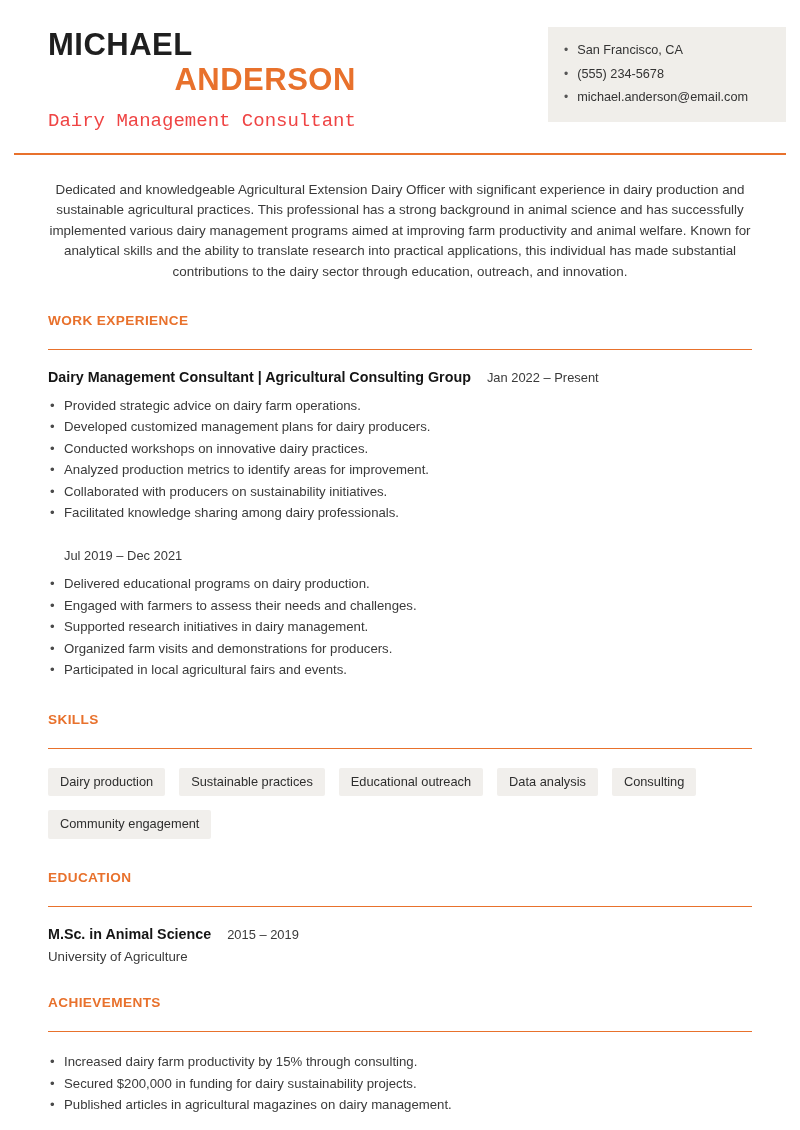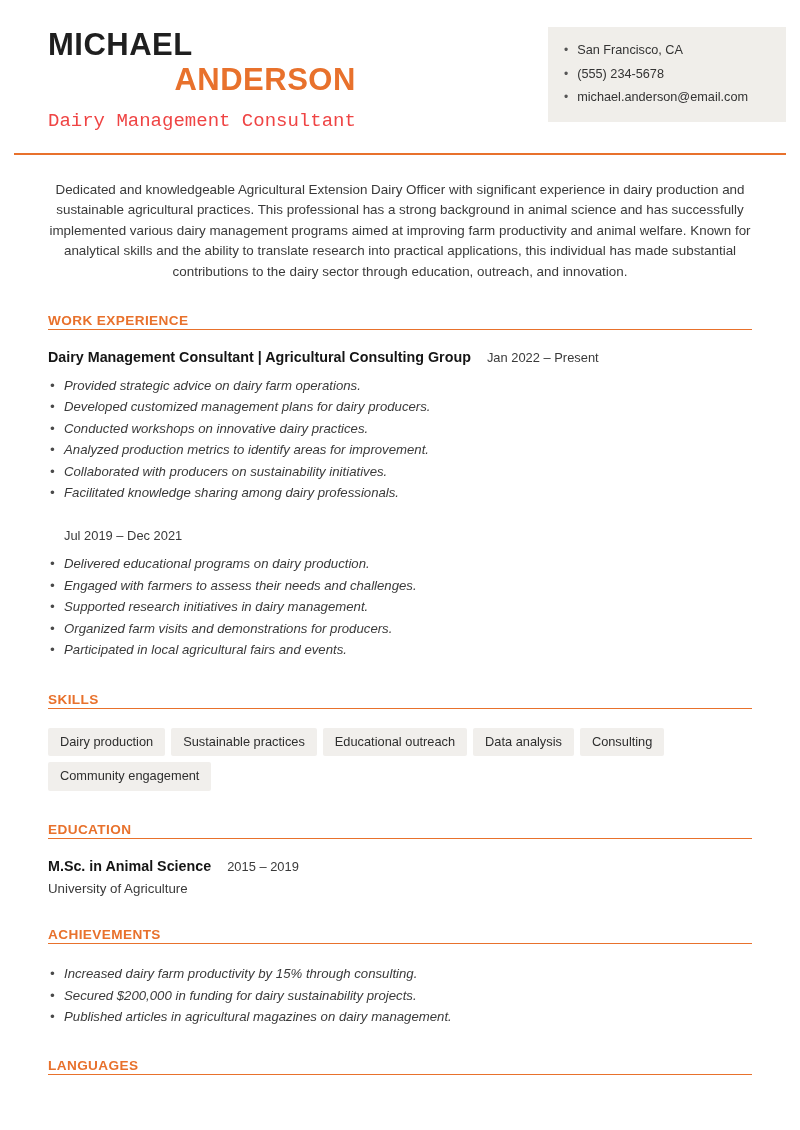--- a/index.html
+++ b/index.html
@@ -21,33 +21,33 @@
   .contact-card{background:var(--contact_bg);margin-right:-34px;padding:12px 22px 12px 16px;min-width:238px;}
   .contact-line{display:flex;align-items:baseline;gap:9px;font-size:12.7px;color:#333;line-height:23.5px;}
   .cdot{color:#555;font-size:12px;}
 
   .top-rule{height:2px;background:var(--accent);margin:21px -34px 0;}
 
   .summary{margin:25px 0 0;font-size:13.4px;line-height:20.4px;color:var(--text);text-align:center;}
 
   
   section{margin-top:31px;}
-  .section-title{margin:0 0 19px;padding-bottom:1px;border-bottom:1px solid var(--accent);color:var(--accent);font-size:13.6px;font-weight:700;letter-spacing:0.4px;}
+  .section-title{margin:0 0 19px;padding-bottom:21px;border-bottom:1px solid var(--accent);color:var(--accent);font-size:13.6px;font-weight:700;letter-spacing:0.4px;}
 
   .job{margin-bottom:25px;}
   .job:last-child{margin-bottom:0;}
   .row-head{display:flex;align-items:baseline;}
   .row-head h3{margin:0;font-size:14.3px;font-weight:700;color:var(--heading_text);}
   .dates{font-size:12.9px;color:#3a3a3a;white-space:nowrap;margin-left:16px;}
 
   ul.bullets{list-style:none;margin:10px 0 0;padding:0;}
-  ul.bullets li{position:relative;padding-left:16px;font-size:13.2px;line-height:21.4px;color:var(--text);font-style:italic;}
+  ul.bullets li{position:relative;padding-left:16px;font-size:13.2px;line-height:21.4px;color:var(--text);}
   ul.bullets li::before{content:"•";position:absolute;left:2px;color:#4a4a4a;}
 
-  .tags{display:flex;flex-wrap:wrap;gap:6px;}
+  .tags{display:flex;flex-wrap:wrap;gap:14px;}
   .tag{background:var(--tag_bg);padding:7px 12px;font-size:12.8px;color:#2e2e2e;border-radius:2px;line-height:1;display:inline-block;padding-top:8px;padding-bottom:8px;}
 
   .school{margin-top:7px;font-size:13.3px;color:var(--text);}
 </style>
 </head>
 <body>
 
 <div class="page">
 
   <header class="header">

